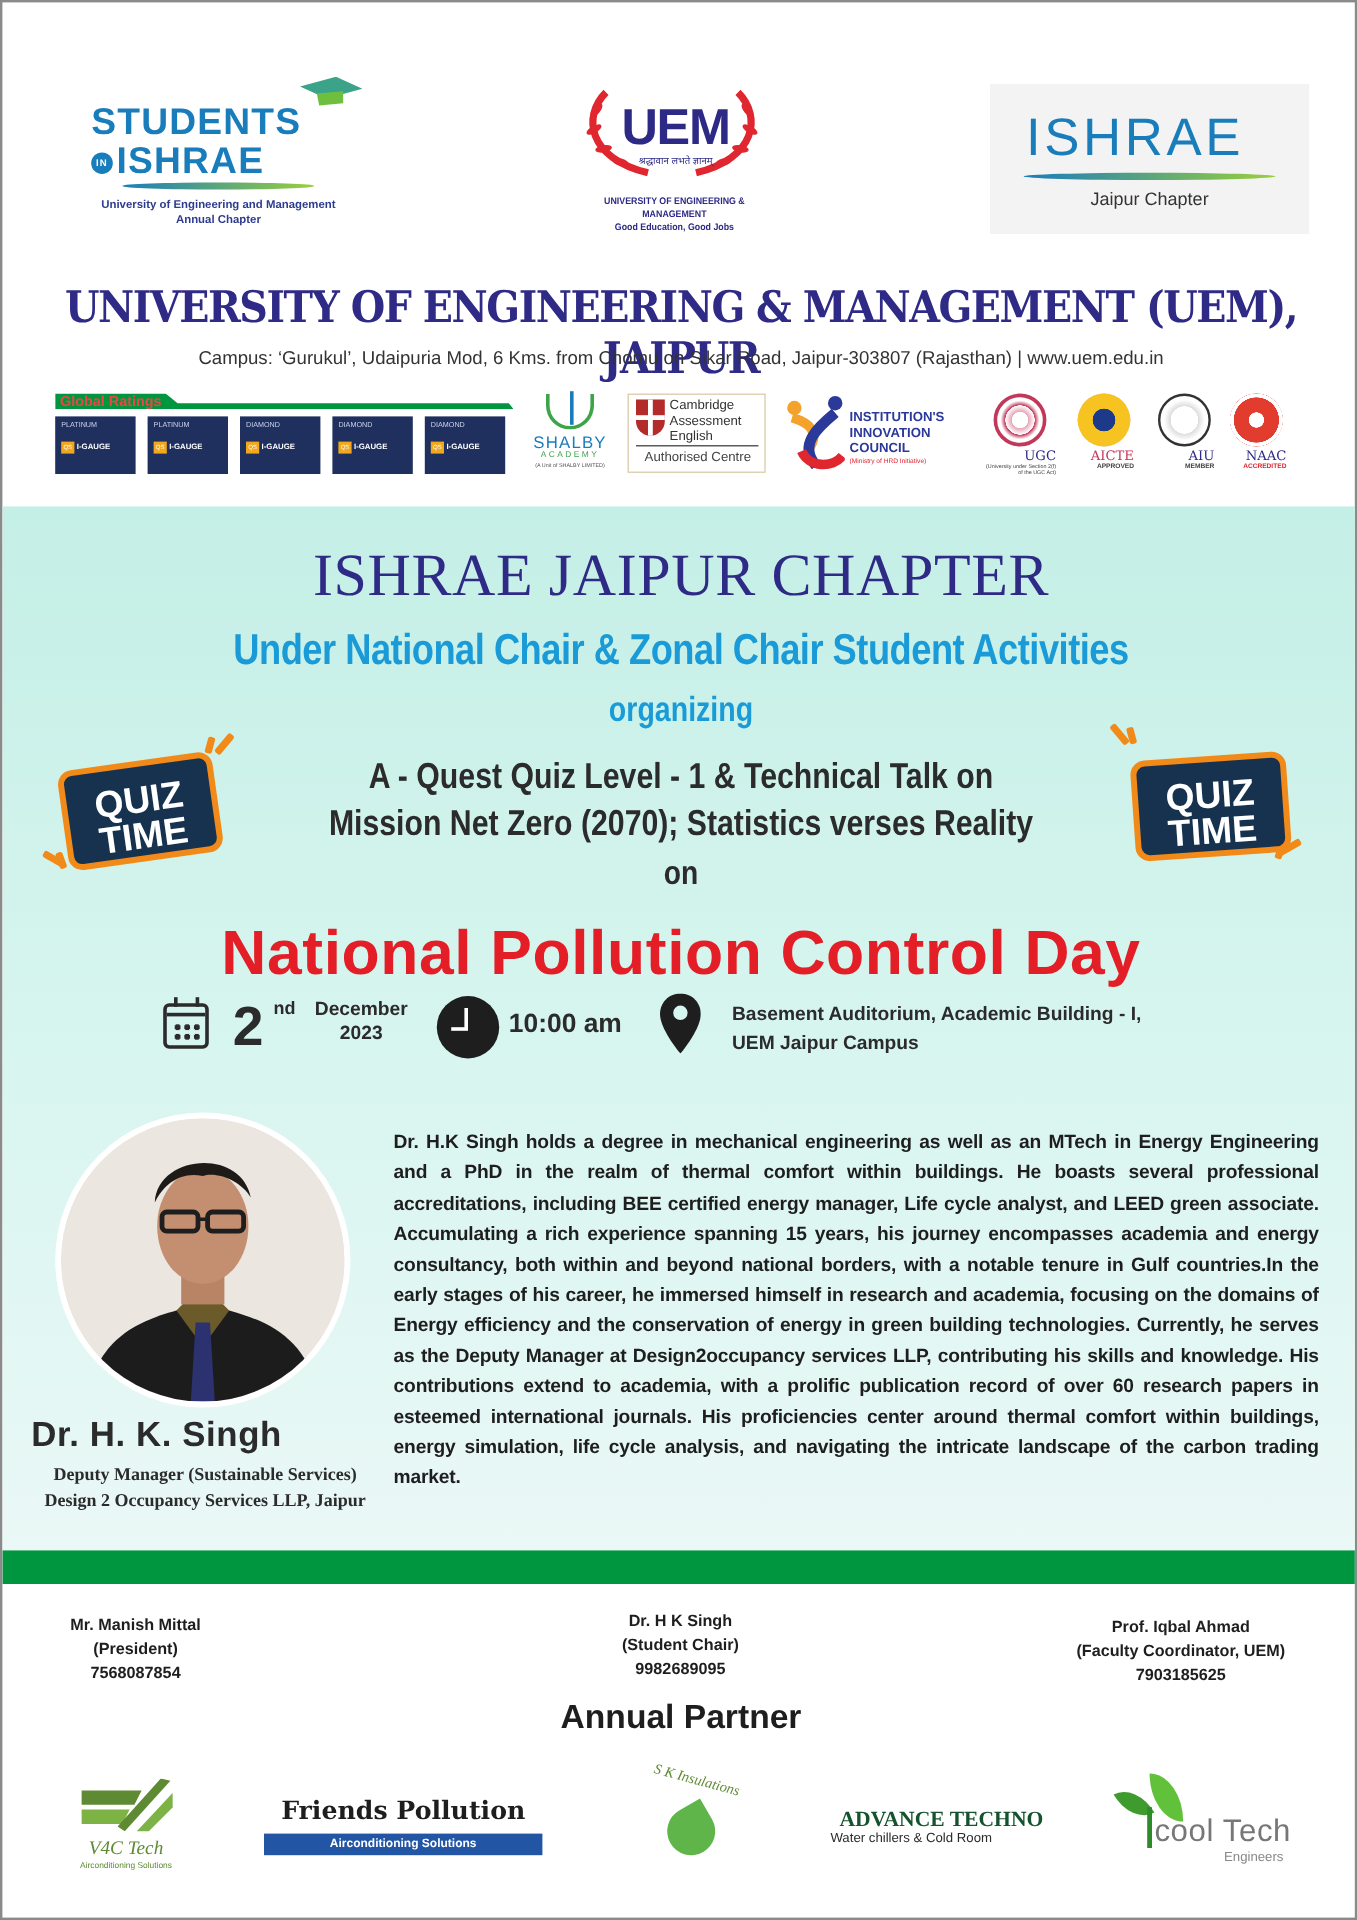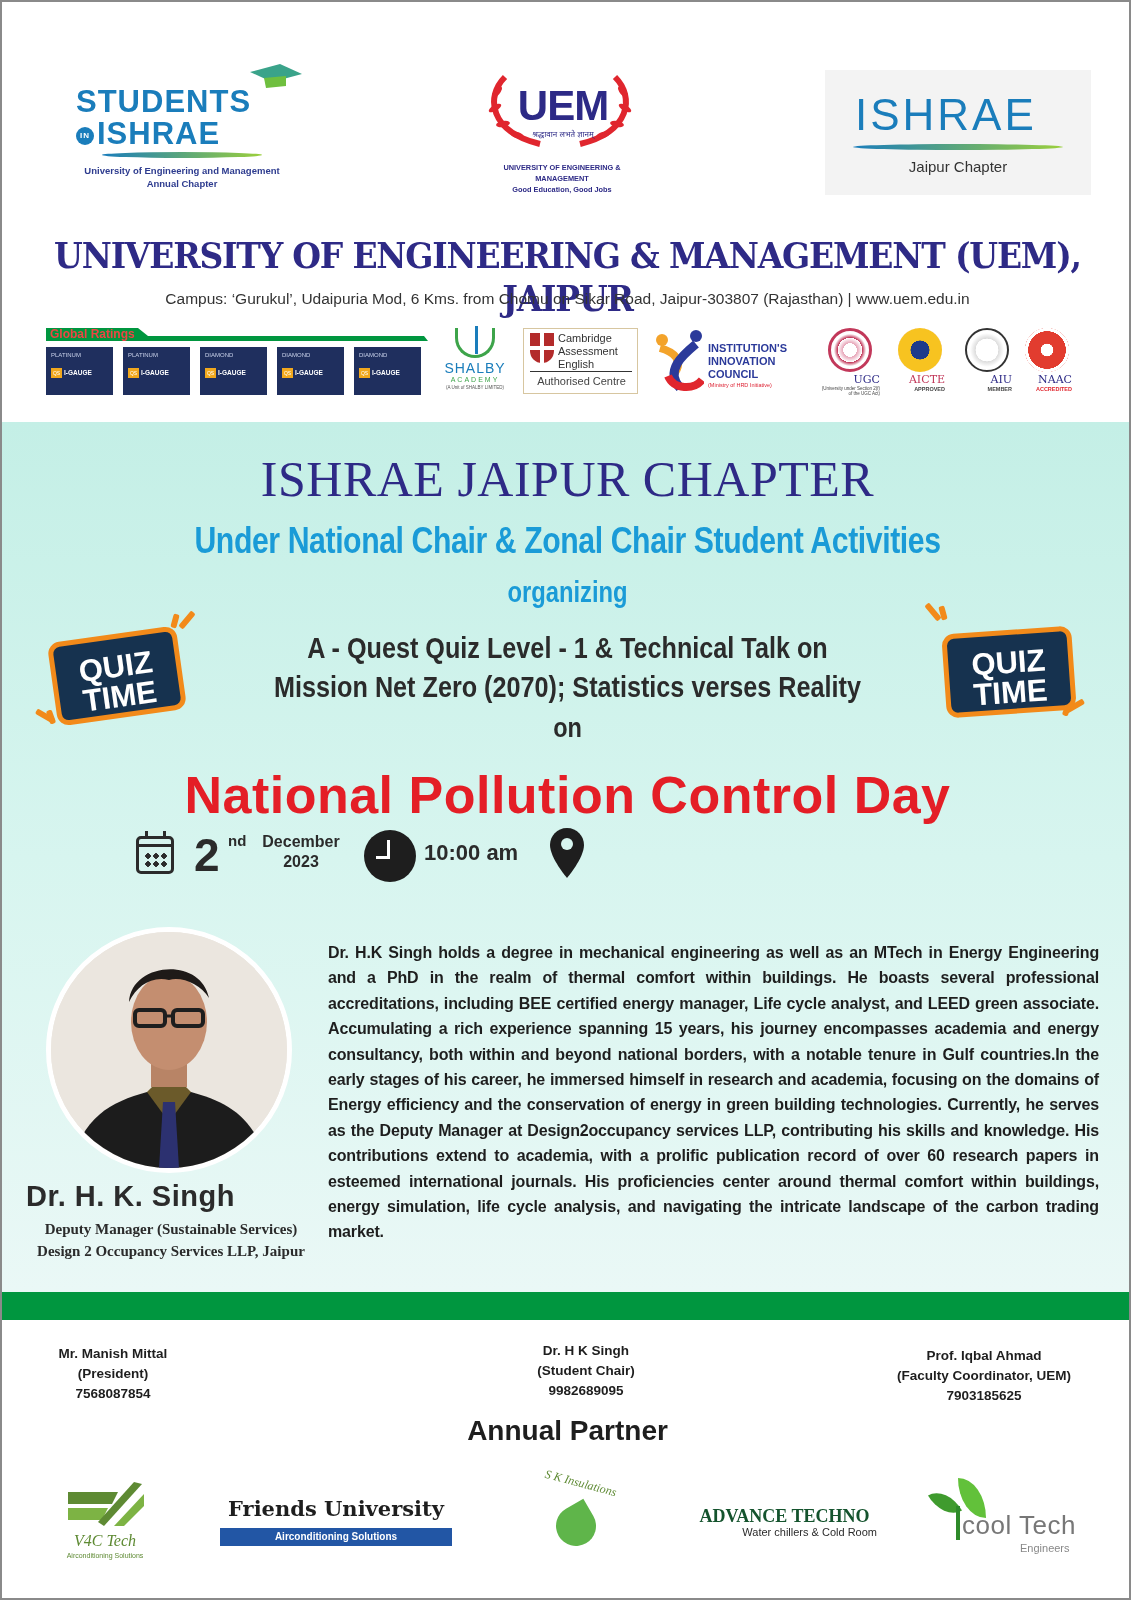--- a/index.html
+++ b/index.html
@@ -114,39 +114,39 @@
   .photo { left: 44px; top: 925px; width: 246px; height: 246px; border-radius: 50%; border: 5px solid #fff; background: #ebe6df; overflow: hidden; }
   .speaker-name { left: 24px; top: 1178px; width: 290px; text-align:left; font-size:29px; font-weight:bold; color:#2b2b2b; letter-spacing:0.5px; }
   .speaker-role { left: 20px; top: 1216px; width: 298px; text-align:center; font-family:"Liberation Serif",serif; font-size:15px; font-weight:bold; color:#2b2b2b; line-height:22px; }
   .bio { left: 326px; top: 938px; width: 771px; font-size: 16px; line-height: 25.4px; color: #1e1e1e; text-align: justify; font-weight: bold; letter-spacing: -0.15px; }
 
   .green-bar { left: 0; top: 1290px; width: 1131px; height: 28px; background: #00963f; }
 
   
   .contact { top: 1342px; text-align:center; font-size:13.5px; font-weight:bold; color:#1e1e1e; line-height:20px; }
   .c1 { left: 30px; width: 162px; }
-  .c2 { left: 503px; width: 162px; top: 1339px; }
+  .c2 { left: 484px; width: 162px; top: 1339px; }
   .c3 { left: 872px; width: 220px; top: 1344px; }
 
   .partner-title { left: 0; top: 1413px; width: 1131px; text-align:center; font-size:28px; font-weight:bold; color:#1e1e1e; }
 
   .p { top: 1474px; height: 90px; }
   .p-v4c { left: 28px; width: 150px; }
   .p-v4c .mark { position:absolute; left:34px; top:6px; width:80px; height:48px; }
   .p-v4c .n { position:absolute; left:0; top:56px; width:150px; text-align:center; font-family:"Liberation Serif",serif; font-style:italic; font-size:16px; color:#5e8a33; }
   .p-v4c .s { position:absolute; left:0; top:76px; width:150px; text-align:center; font-size:7px; color:#5e8a33; }
   .p-friends { left: 214px; width: 240px; }
   .p-friends .n { position:absolute; left:0; top:20px; width:240px; text-align:center; font-family:"DejaVu Serif",serif; font-weight:bold; font-size:21px; color:#1e1e1e; }
   .p-friends .s { position:absolute; left:4px; top:52px; width:232px; height:18px; background:#2256a5; color:#fff; font-size:10px; font-weight:bold; text-align:center; line-height:18px; }
   .p-sk { left: 528px; width: 100px; }
   .p-sk .arc { position:absolute; left:14px; top:0; font-family:"Liberation Serif",serif; font-style:italic; font-size:12px; color:#5e8a33; transform: rotate(15deg); }
   .p-sk .leaf { position:absolute; left:26px; top:30px; width:40px; height:40px; border-radius: 50% 0 50% 50%; background:#5fb54a; transform: rotate(-30deg); }
   .p-advance { left: 690px; width: 185px; }
   .p-advance .n { position:absolute; left:0; top:30px; width:185px; text-align:center; font-family:"Liberation Serif",serif; font-weight:bold; font-size:18px; color:#14532d; }
-  .p-advance .s { position:absolute; left:0; top:50px; width:185px; text-align:right; font-size:11px; color:#2b2b2b; }
+  .p-advance .s { position:absolute; left:0; top:50px; width:185px; text-align:left; font-size:11px; color:#2b2b2b; }
   .p-cool { left: 928px; width: 160px; }
   .p-cool .leaf1 { position:absolute; left:4px; top:12px; width:22px; height:30px; border-radius:0 100% 0 100%; background:#3f9b2e; transform: rotate(-30deg); }
   .p-cool .leaf2 { position:absolute; left:28px; top:2px; width:28px; height:40px; border-radius:0 100% 0 100%; background:#62c13a; }
   .p-cool .stem { position:absolute; left:26px; top:30px; width:4px; height:34px; background:#2e8a2a; }
   .p-cool .n { position:absolute; left:32px; top:34px; font-family:"Liberation Sans",sans-serif; font-size:26px; color:#777; letter-spacing:0.5px; }
   .p-cool .s { position:absolute; left:90px; top:66px; font-size:11px; color:#888; }
 </style>
 </head>
 <body>
 
@@ -327,20 +327,24 @@
   <div class="month">
     <div>December</div>
     <div>2023</div>
   </div>
   <div class="clock-icon"></div>
   <div class="time">10:00 am</div>
   <svg class="pin-icon" viewBox="0 0 34 50">
     <path d="M17,0 C7,0 0,8 0,17 C0,30 17,50 17,50 C17,50 34,30 34,17 C34,8 27,0 17,0 Z" fill="#1e1e1e"></path>
     <circle cx="17" cy="16" r="6" fill="#d7f5ef"></circle>
   </svg>
+  <div class="venue">
+    <div>Basement Auditorium, Academic Building - I,</div>
+    <div>UEM Jaipur Campus</div>
+  </div>
 </div>
 
 <div class="abs photo">
   <svg width="236" height="236" viewBox="0 0 236 236">
     <rect width="236" height="236" fill="#ebe6df"></rect>
     <path d="M20,236 C30,185 60,170 96,160 L140,160 C176,170 206,185 216,236 Z" fill="#1c1c1c"></path>
     <polygon points="96,160 118,190 140,160 130,150 106,150" fill="#6b5a2a"></polygon>
     <polygon points="112,170 124,170 128,236 108,236" fill="#2c3170"></polygon>
     <rect x="100" y="120" width="36" height="35" fill="#b88466"></rect>
     <ellipse cx="118" cy="90" rx="38" ry="48" fill="#c48e70"></ellipse>
@@ -381,21 +385,21 @@
   <svg class="mark" viewBox="0 0 80 48">
     <polygon points="4,10 54,10 48,22 4,22" fill="#5e8a33"></polygon>
     <polygon points="4,26 44,26 38,38 4,38" fill="#7db344"></polygon>
     <polygon points="40,44 78,2 70,0 34,40" fill="#5e8a33"></polygon>
     <polygon points="50,44 80,12 80,24 60,44" fill="#7db344"></polygon>
   </svg>
   <div class="n">V4C Tech</div>
   <div class="s">Airconditioning Solutions</div>
 </div>
 <div class="abs p p-friends">
-  <div class="n">Friends University</div>
+  <div class="n">Friends Pollution</div>
   <div class="s">Airconditioning Solutions</div>
 </div>
 <div class="abs p p-sk">
   <div class="arc">S K Insulations</div>
   <div class="leaf"></div>
 </div>
 <div class="abs p p-advance">
   <div class="n">ADVANCE TECHNO</div>
   <div class="s">Water chillers &amp; Cold Room</div>
 </div>

